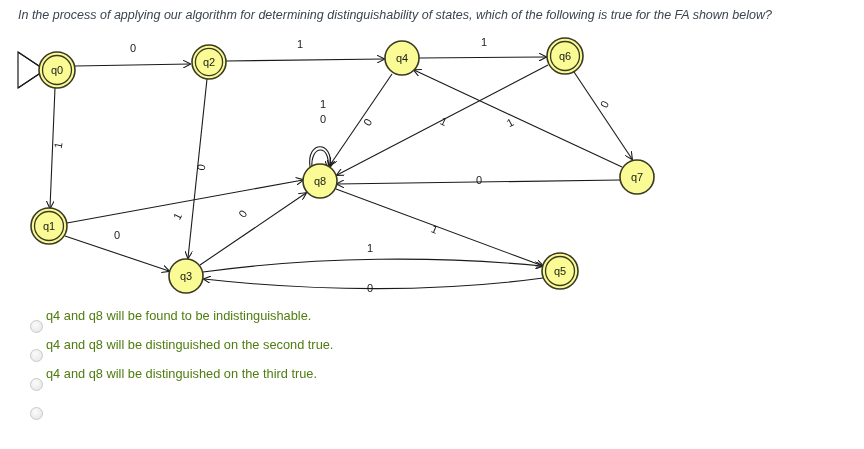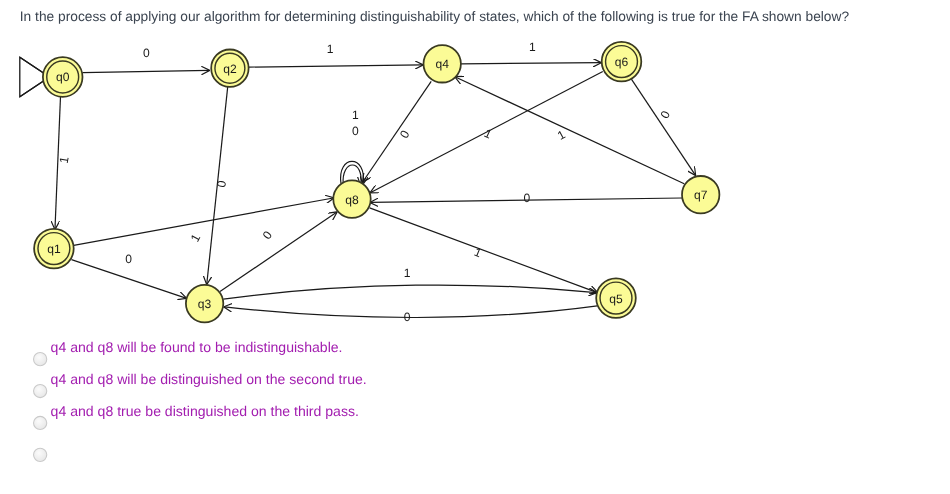--- a/index.html
+++ b/index.html
@@ -17,20 +17,21 @@
   }
   #question-text {
     position: absolute;
     left: 18px;
     top: 7px;
     width: 840px;
     font-size: 12.5px;
     line-height: 16px;
     color: #3b4450;
     white-space: nowrap;
+    font-style: italic;
   }
   #fa-diagram {
     position: absolute;
     left: 0px;
     top: 28px;
     width: 700px;
     height: 280px;
   }
   #options-list {
     position: absolute;
@@ -54,21 +55,21 @@
     border: 1px solid #c9c9c9;
     background: radial-gradient(circle at 40% 35%, #fbfbfb 0%, #eaeaea 70%, #e2e2e2 100%);
     box-sizing: border-box;
   }
   .option-label {
     position: absolute;
     left: 46px;
     top: 0px;
     font-size: 12.8px;
     line-height: 20px;
-    color: #a21caf;
+    color: #4d7c0f;
     white-space: nowrap;
   }
   text.state-label {
     font-family: "Liberation Sans", sans-serif;
     font-size: 11px;
     fill: #1a1a1a;
   }
   text.edge-label {
     font-family: "Liberation Sans", sans-serif;
     font-size: 11px;
@@ -200,18 +201,18 @@
   <div class="option-row">
     <span class="radio"></span>
     <span class="option-label">q4 and q8 will be found to be indistinguishable.</span>
   </div>
   <div class="option-row">
     <span class="radio"></span>
     <span class="option-label">q4 and q8 will be distinguished on the second true.</span>
   </div>
   <div class="option-row">
     <span class="radio"></span>
-    <span class="option-label">q4 and q8 true be distinguished on the third pass.</span>
+    <span class="option-label">q4 and q8 will be distinguished on the third true.</span>
   </div>
   <div class="option-row">
     <span class="radio"></span>
   </div>
 </div>
 
 </body></html>

